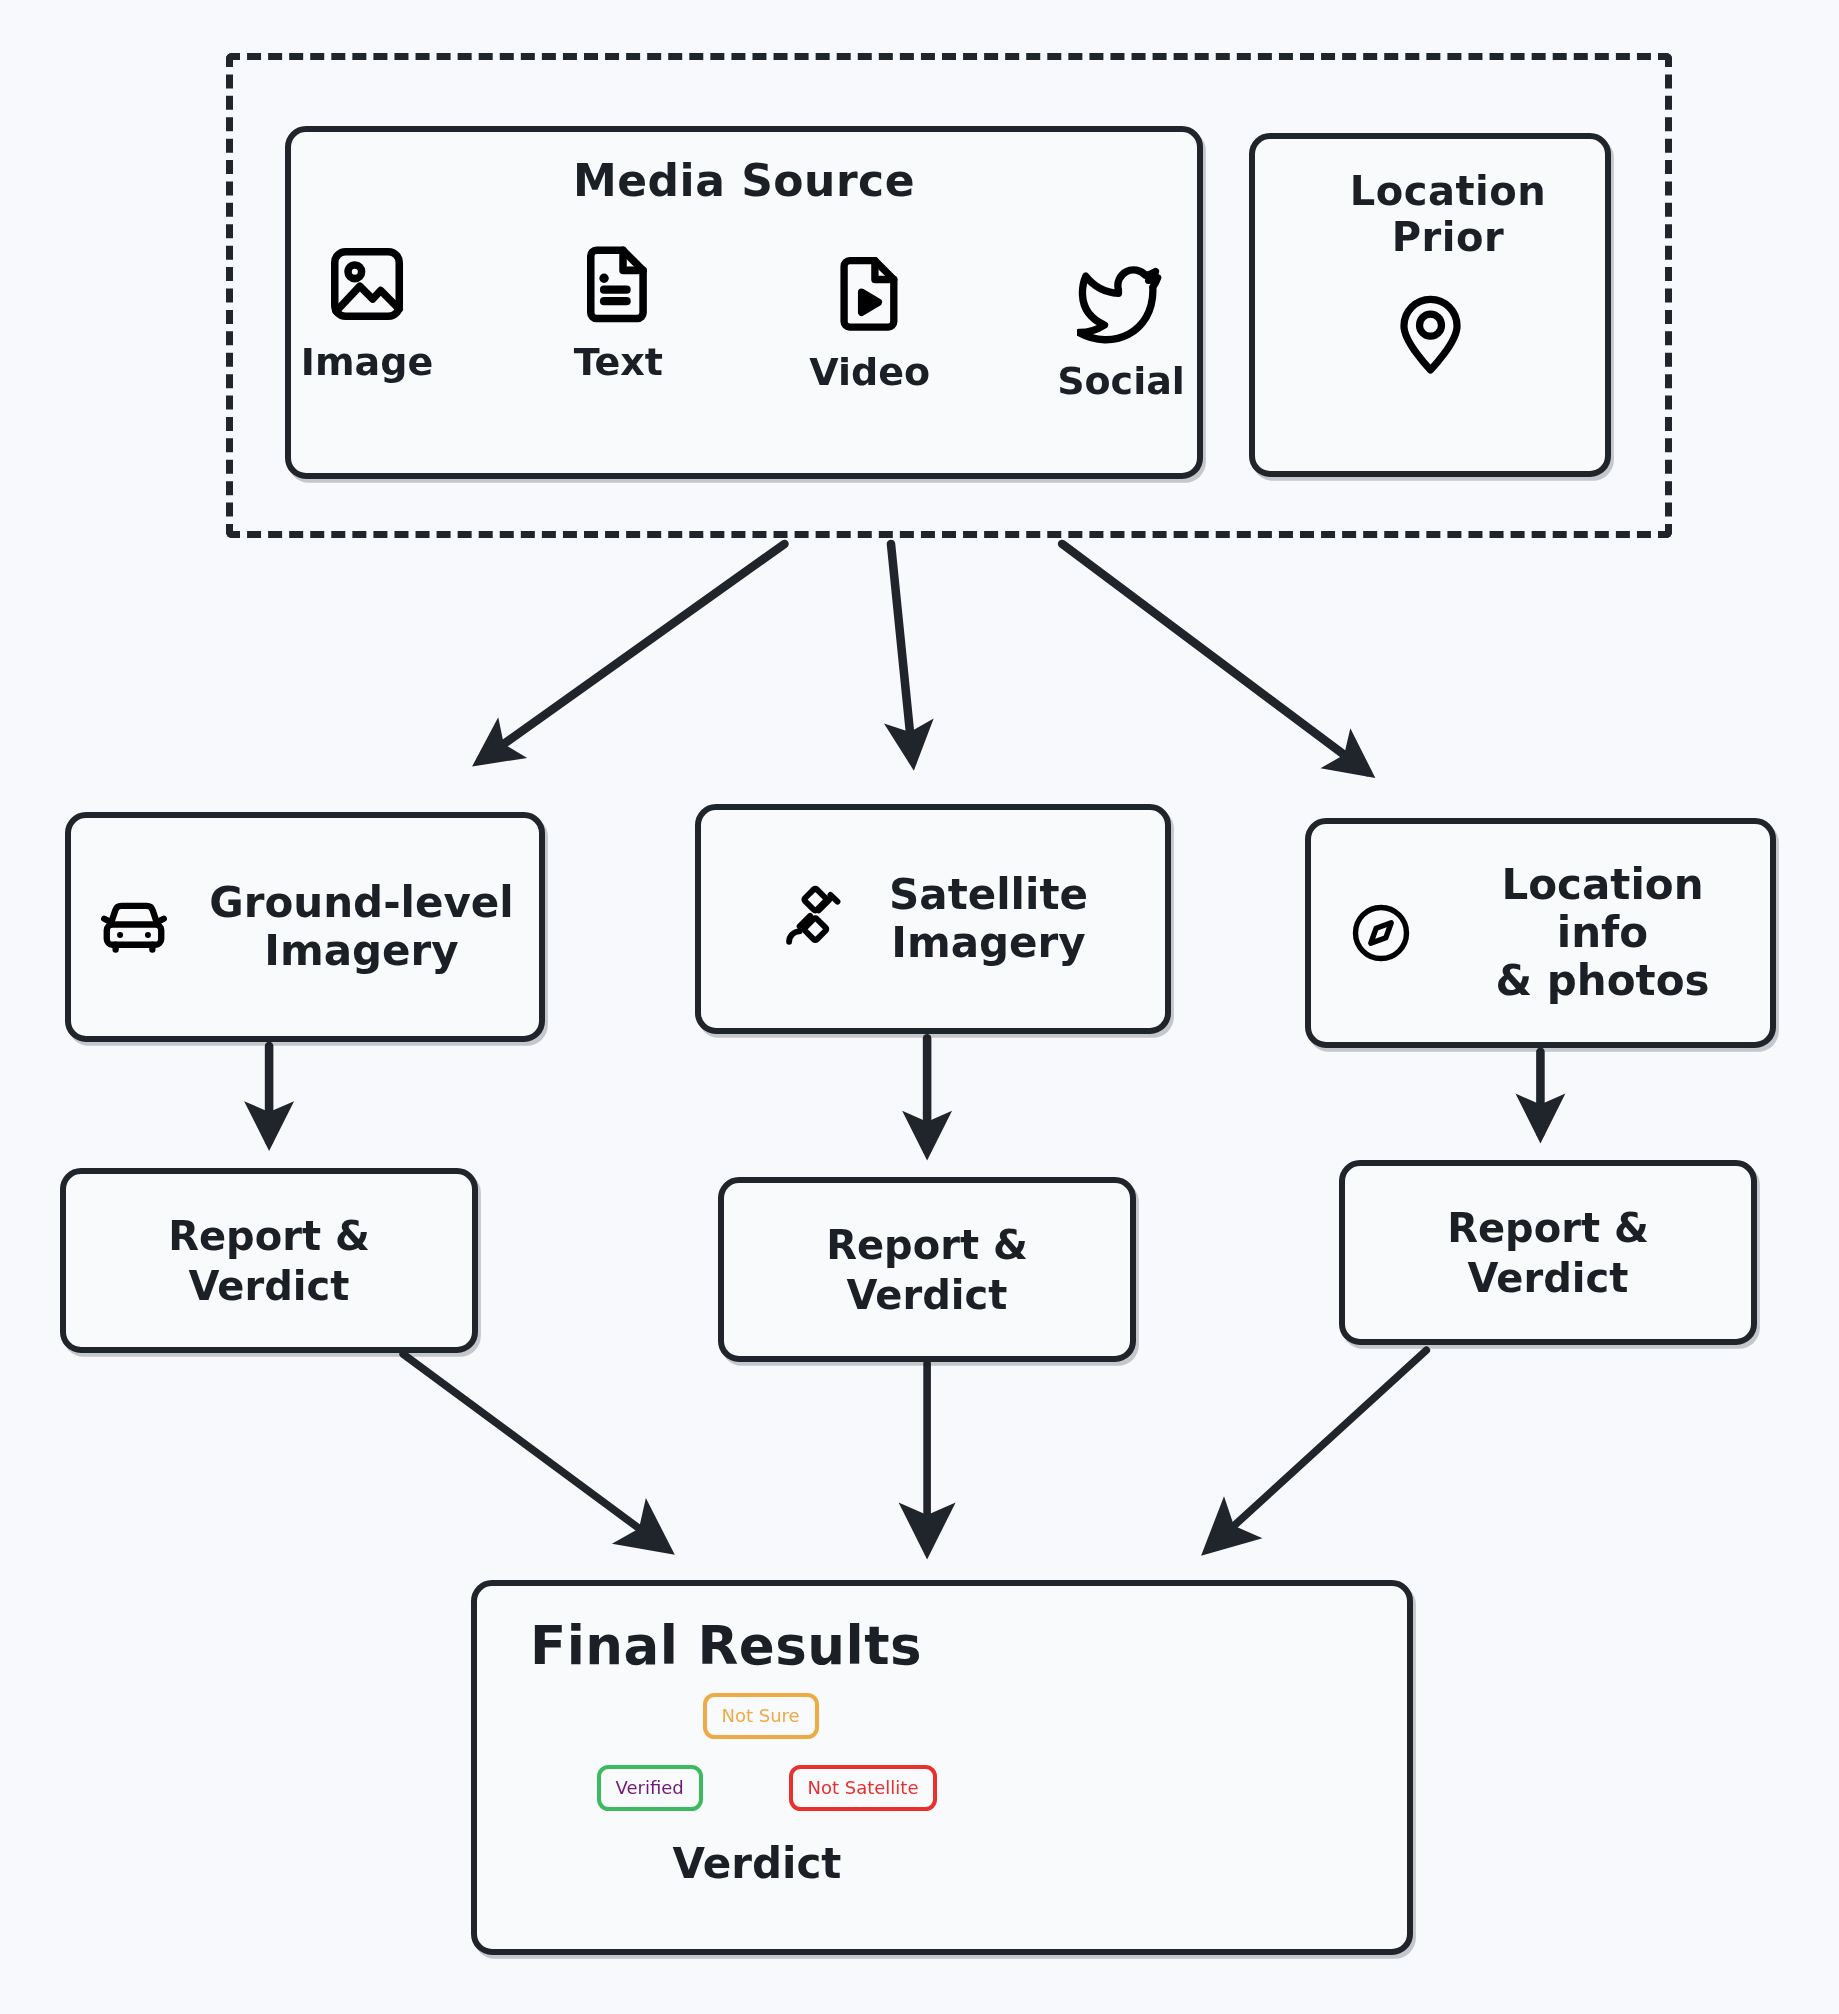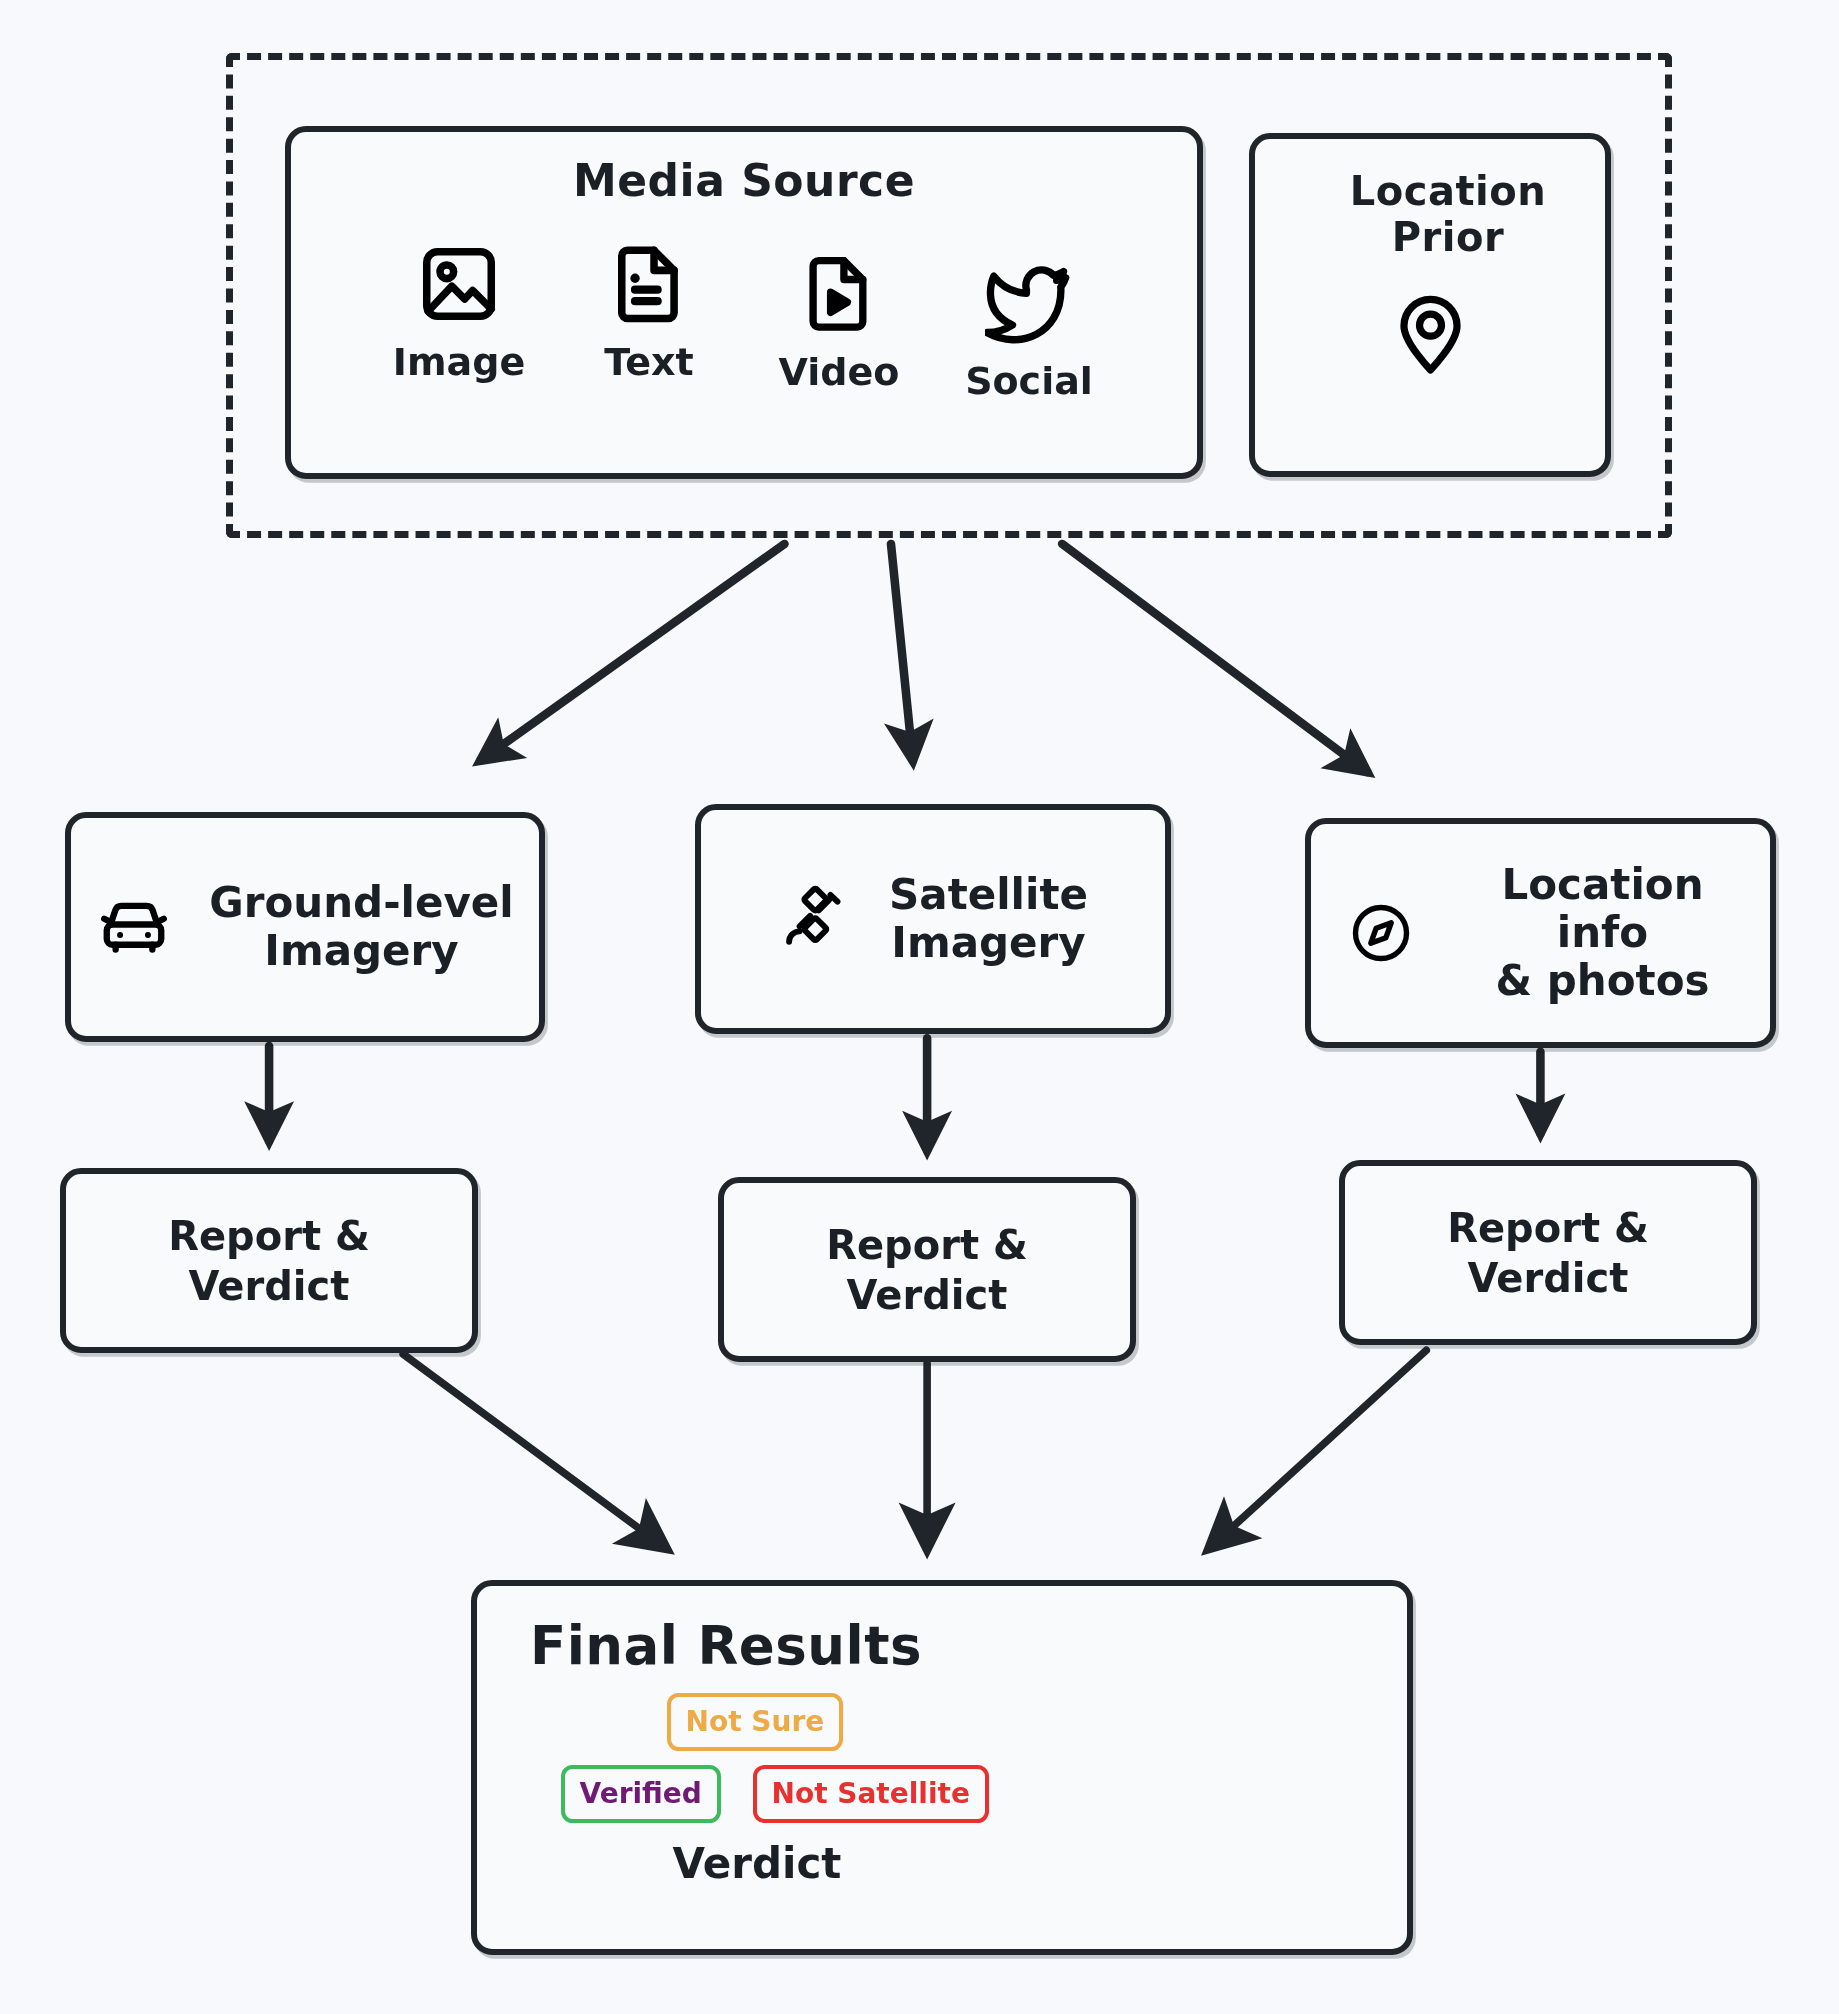--- a/index.html
+++ b/index.html
@@ -56,21 +56,21 @@
     top: 126px;
     width: 918px;
     height: 353px;
   }
   #media-source .node-title {
     font-size: 44px;
     margin-top: 23px;
   }
   .icon-row {
     display: flex;
-    justify-content: center;
+    justify-content: space-between;
     align-items: flex-end;
     gap: 38px;
     margin-top: 32px;
   }
   .icon-cell {
     display: flex;
     flex-direction: column;
     align-items: center;
     width: 152px;
   }
@@ -188,25 +188,26 @@
     position: relative;
     width: 447px;
     height: 129px;
   }
   .badge {
     position: absolute;
     border: 4.8px solid;
     border-radius: 11.4px;
     background: #f8fafc;
     font-family: "DejaVu Sans", sans-serif;
-    font-weight: bold;
-    font-size: 28px;
+    font-weight: normal;
+    font-size: 18px;
     padding: 8.6px 15px;
     white-space: nowrap;
     box-sizing: border-box;
+    margin-left: 36px;
   }
   #badge-not-sure    { left: 133px; top: 0px; }
   #badge-verified    { left: 27px;  top: 72px; }
   #badge-not-verified{ left: 219px; top: 72px; }
 
   svg.ic { display: block; }
 </style>
 </head>
 <body>
 

